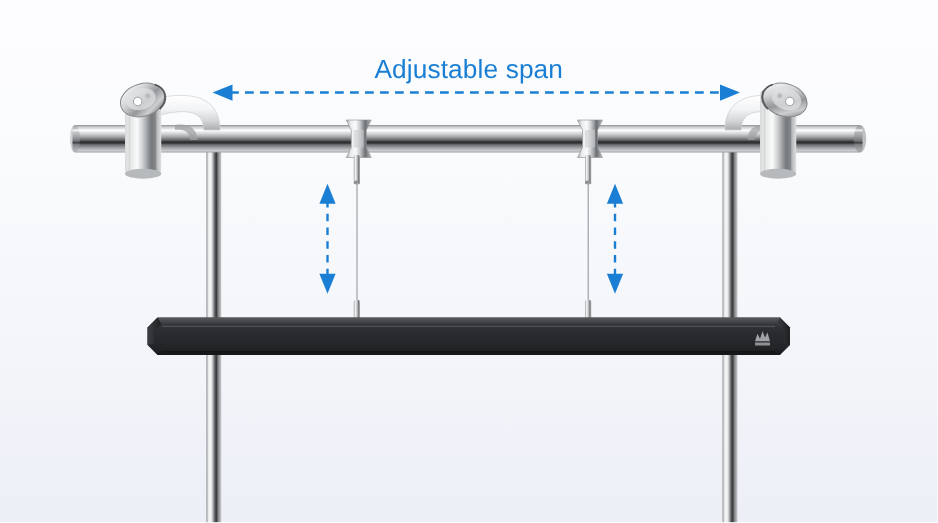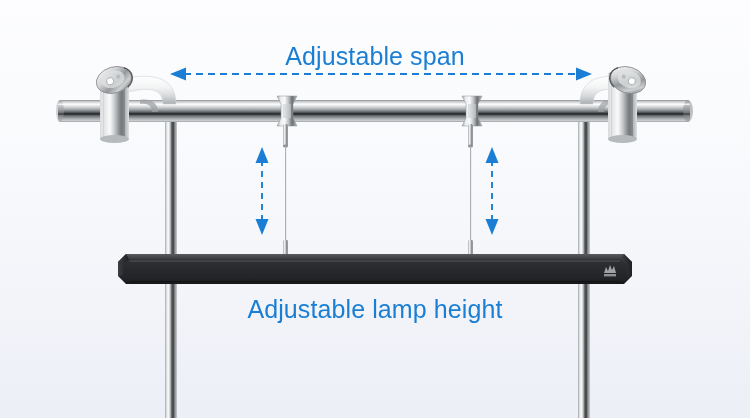--- a/index.html
+++ b/index.html
@@ -33,21 +33,21 @@
     font-family: "Liberation Sans", sans-serif;
     white-space: nowrap;
     letter-spacing: 0.1px;
     user-select: none;
   }
   #span-label {
     left: 0;
     right: 0;
     top: 41px;
     text-align: center;
-    font-size: 25px;
+    font-size: 21px;
     line-height: 30px;
   }
   #height-label {
     left: 0;
     right: 0;
     top: 294px;
     text-align: center;
     font-size: 25px;
     line-height: 30px;
   }
@@ -255,15 +255,14 @@
 
     <g>
       <line x1="492" y1="160" x2="492" y2="222" stroke="#1a7fd4" stroke-width="1.9" stroke-dasharray="6 5"></line>
       <polygon points="492,147 485.5,163 498.5,163" fill="#1a7fd4"></polygon>
       <polygon points="492,235 485.5,219 498.5,219" fill="#1a7fd4"></polygon>
     </g>
   </svg>
 
   <div class="label" id="span-label">Adjustable span</div>
 
-  <div class="label" id="height-label">Adjustable lamp height</div>
 
 </div>
 
 </body></html>

